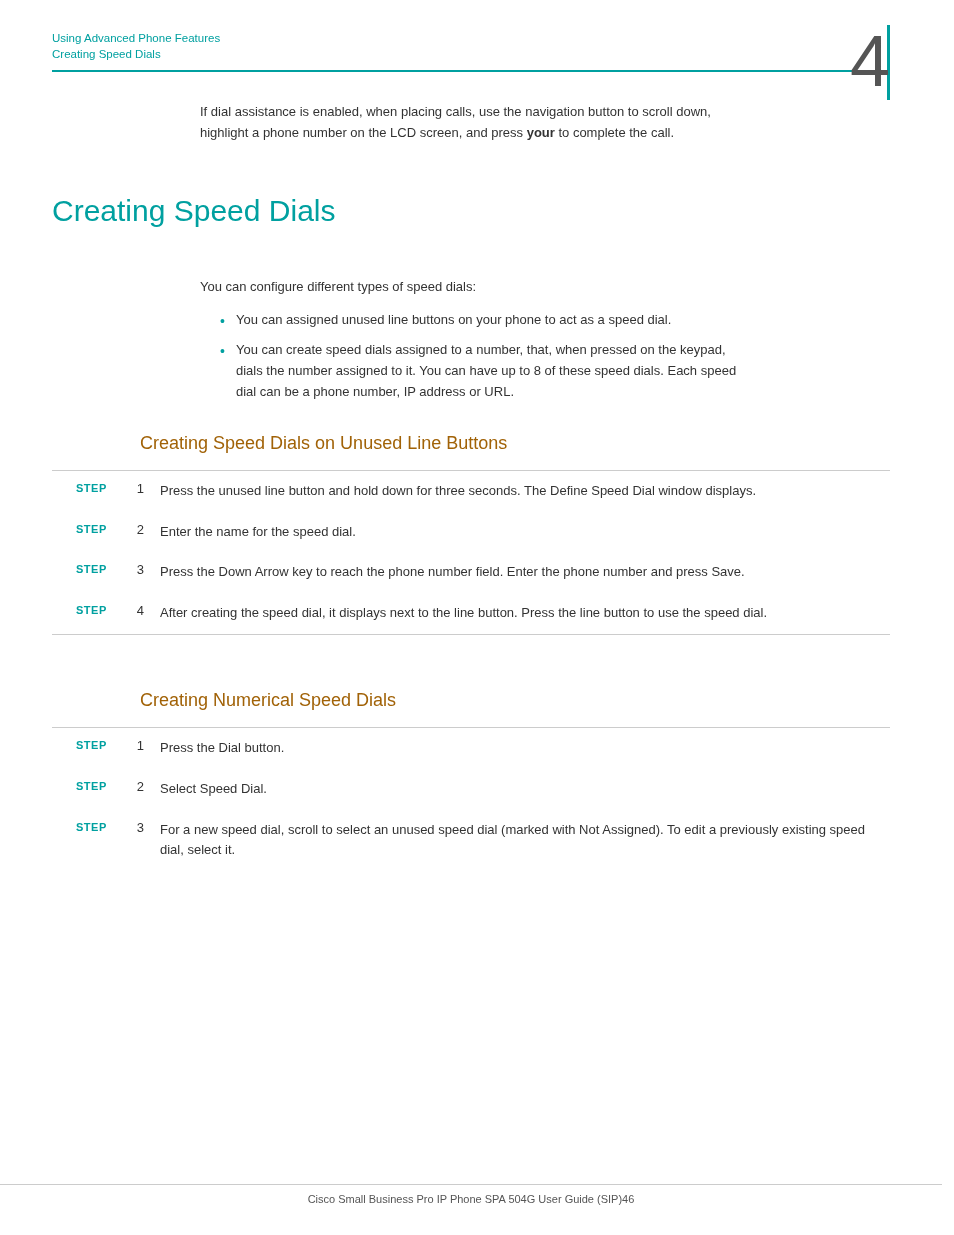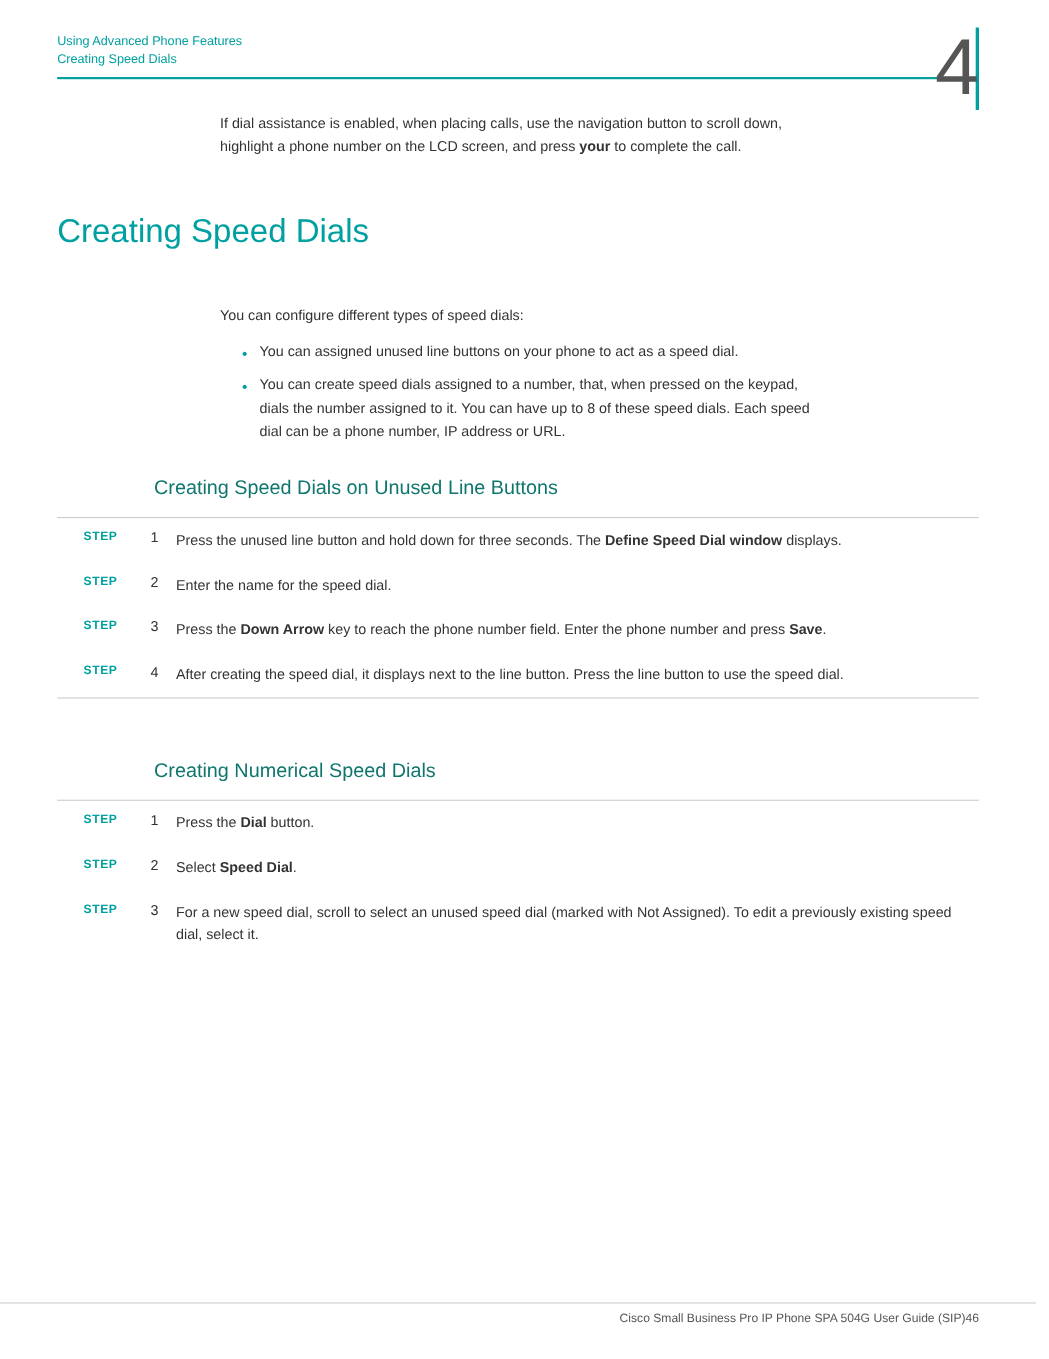--- a/index.html
+++ b/index.html
@@ -138,21 +138,21 @@
     }
 
     
     .sub-section {
       margin-top: 30px;
     }
 
     .sub-section-title {
       font-size: 18px;
       font-weight: 400;
-      color: #0f766e;
+      color: #a16207;
       padding: 0 52px 16px 140px;
     }
 
     .steps-top-rule {
       border: none;
       border-top: 1px solid #cccccc;
       margin: 0 52px;
     }
 
     .steps-bottom-rule {
@@ -188,34 +188,34 @@
     }
 
     .step-content {
       font-size: 13px;
       line-height: 1.6;
       color: #333333;
       flex: 1;
     }
 
     .step-content strong {
-      font-weight: bold;
+      font-weight: normal;
     }
 
     
     .page-footer {
       position: absolute;
       bottom: 30px;
       left: 0;
       right: 0;
       padding: 0 52px;
       border-top: 1px solid #cccccc;
       padding-top: 8px;
       display: flex;
-      justify-content: flex-end;
+      justify-content: center;
       align-items: center;
     }
 
     .footer-text {
       font-size: 11px;
       color: #555555;
     }
 
     .footer-page {
       font-size: 11px;

